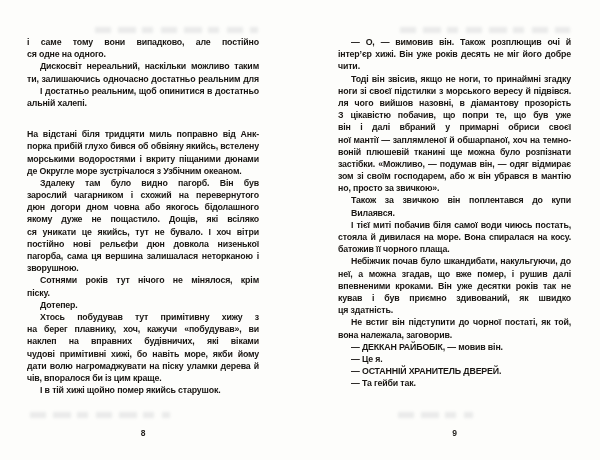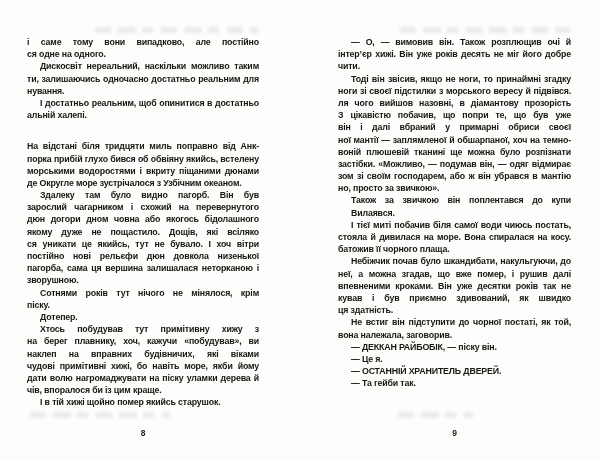--- a/index.html
+++ b/index.html
@@ -80,21 +80,20 @@
   <div class="bleed" id="bleed-br"></div>
 
   <div class="col left">
       <div class="block">
         <div class="line">і саме тому вони випадково, але постійно наштовхують-</div>
         <div class="line final">ся одне на одного.</div>
       </div>
       <div class="block indent">
         <div class="line">Дискосвіт нереальний, наскільки можливо таким бу-</div>
         <div class="line">ти, залишаючись одночасно достатньо реальним для іс-</div>
-        <div class="line final">нування.</div>
       </div>
       <div class="block indent">
         <div class="line">І достатньо реальним, щоб опинитися в достатньо ре-</div>
         <div class="line final">альній халепі.</div>
       </div>
       <div class="block gap">
         <div class="line">На відстані біля тридцяти миль поправно від Анк-Мор-</div>
         <div class="line">порка прибій глухо бився об обвіяну якийсь, встелену</div>
         <div class="line">морськими водоростями і вкриту піщаними дюнами косу,</div>
         <div class="line final">де Округле море зустрічалося з Узбічним океаном.</div>
@@ -163,21 +162,21 @@
         <div class="line">неї, а можна згадав, що вже помер, і рушив далі великими</div>
         <div class="line">впевненими кроками. Він уже десятки років так не кро-</div>
         <div class="line">кував і був приємно здивований, як швидко відновилася</div>
         <div class="line final">ця здатність.</div>
       </div>
       <div class="block indent">
         <div class="line">Не встиг він підступити до чорної постаті, як той, кому</div>
         <div class="line final">вона належала, заговорив.</div>
       </div>
       <div class="block indent">
-        <div class="line final">— ДЕККАН РАЙБОБІК, — піску він.</div>
+        <div class="line final">— ДЕККАН РАЙБОБІК, — мовив він.</div>
       </div>
       <div class="block indent">
         <div class="line final">— Це я.</div>
       </div>
       <div class="block indent">
         <div class="line final">— ОСТАННІЙ ХРАНИТЕЛЬ ДВЕРЕЙ.</div>
       </div>
       <div class="block indent">
         <div class="line final">— Та гейби так.</div>
       </div>

